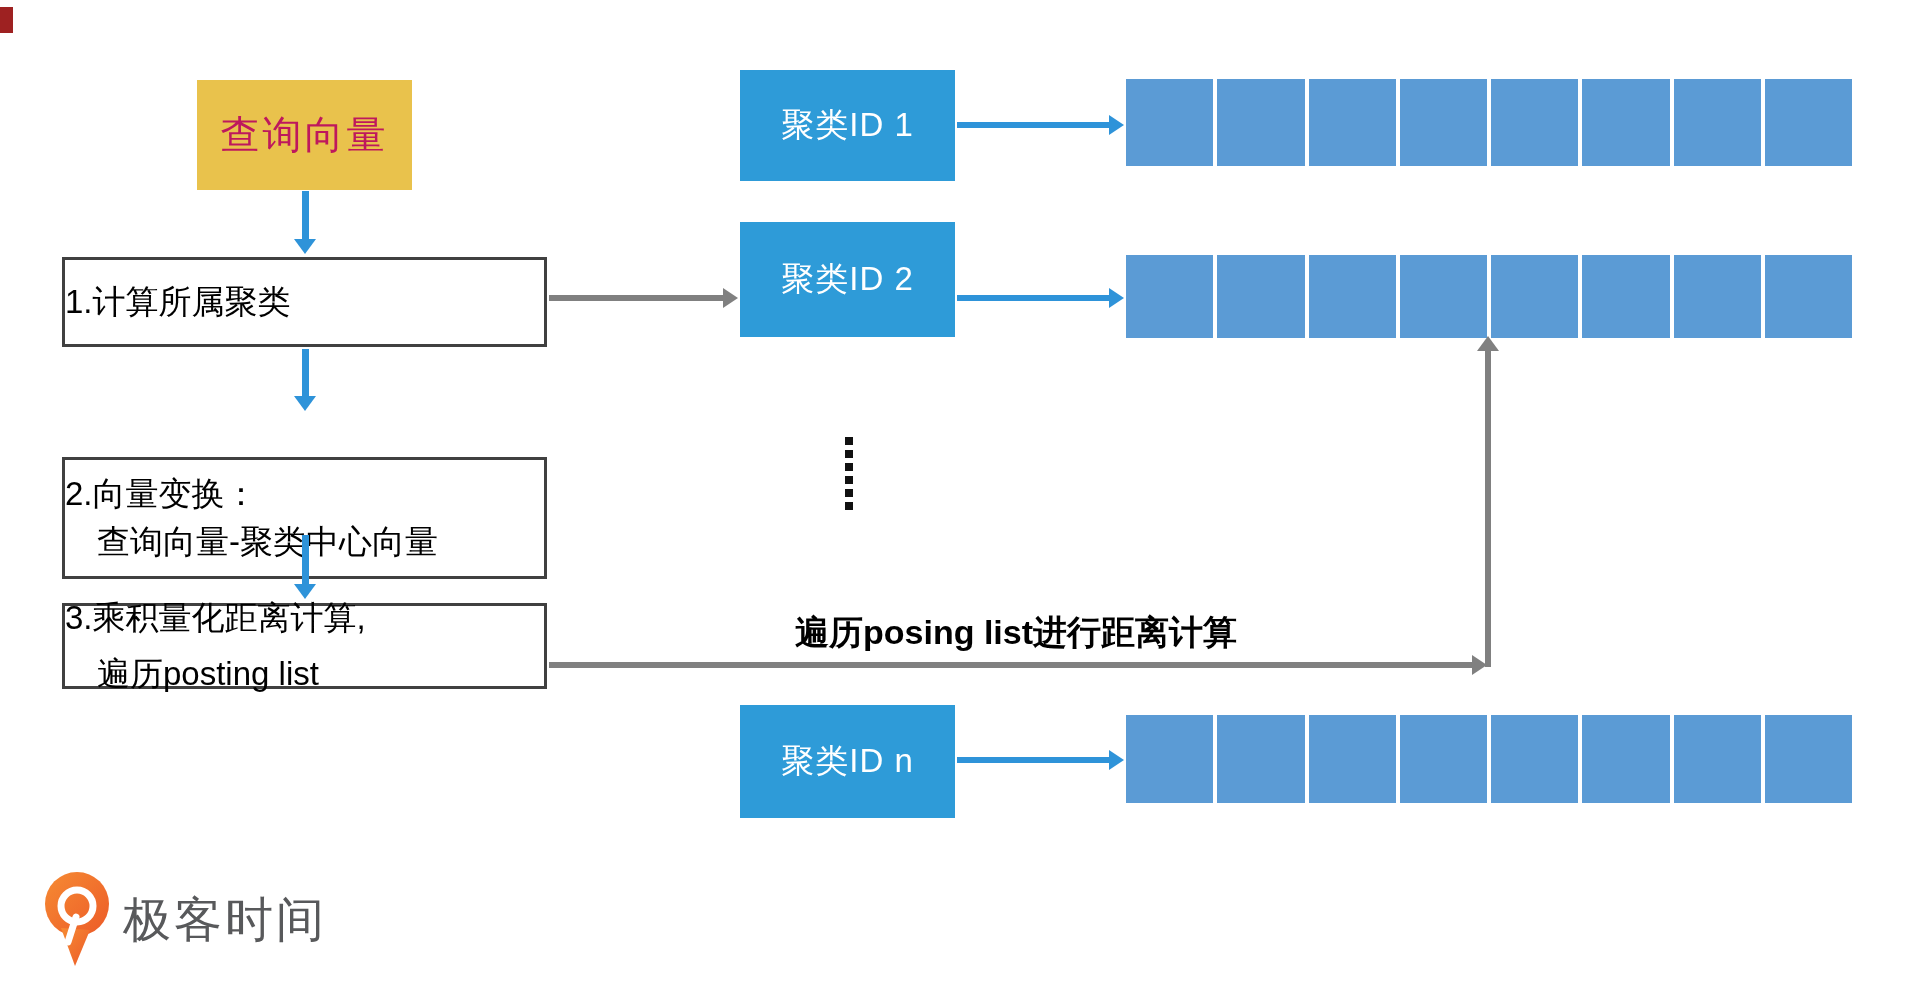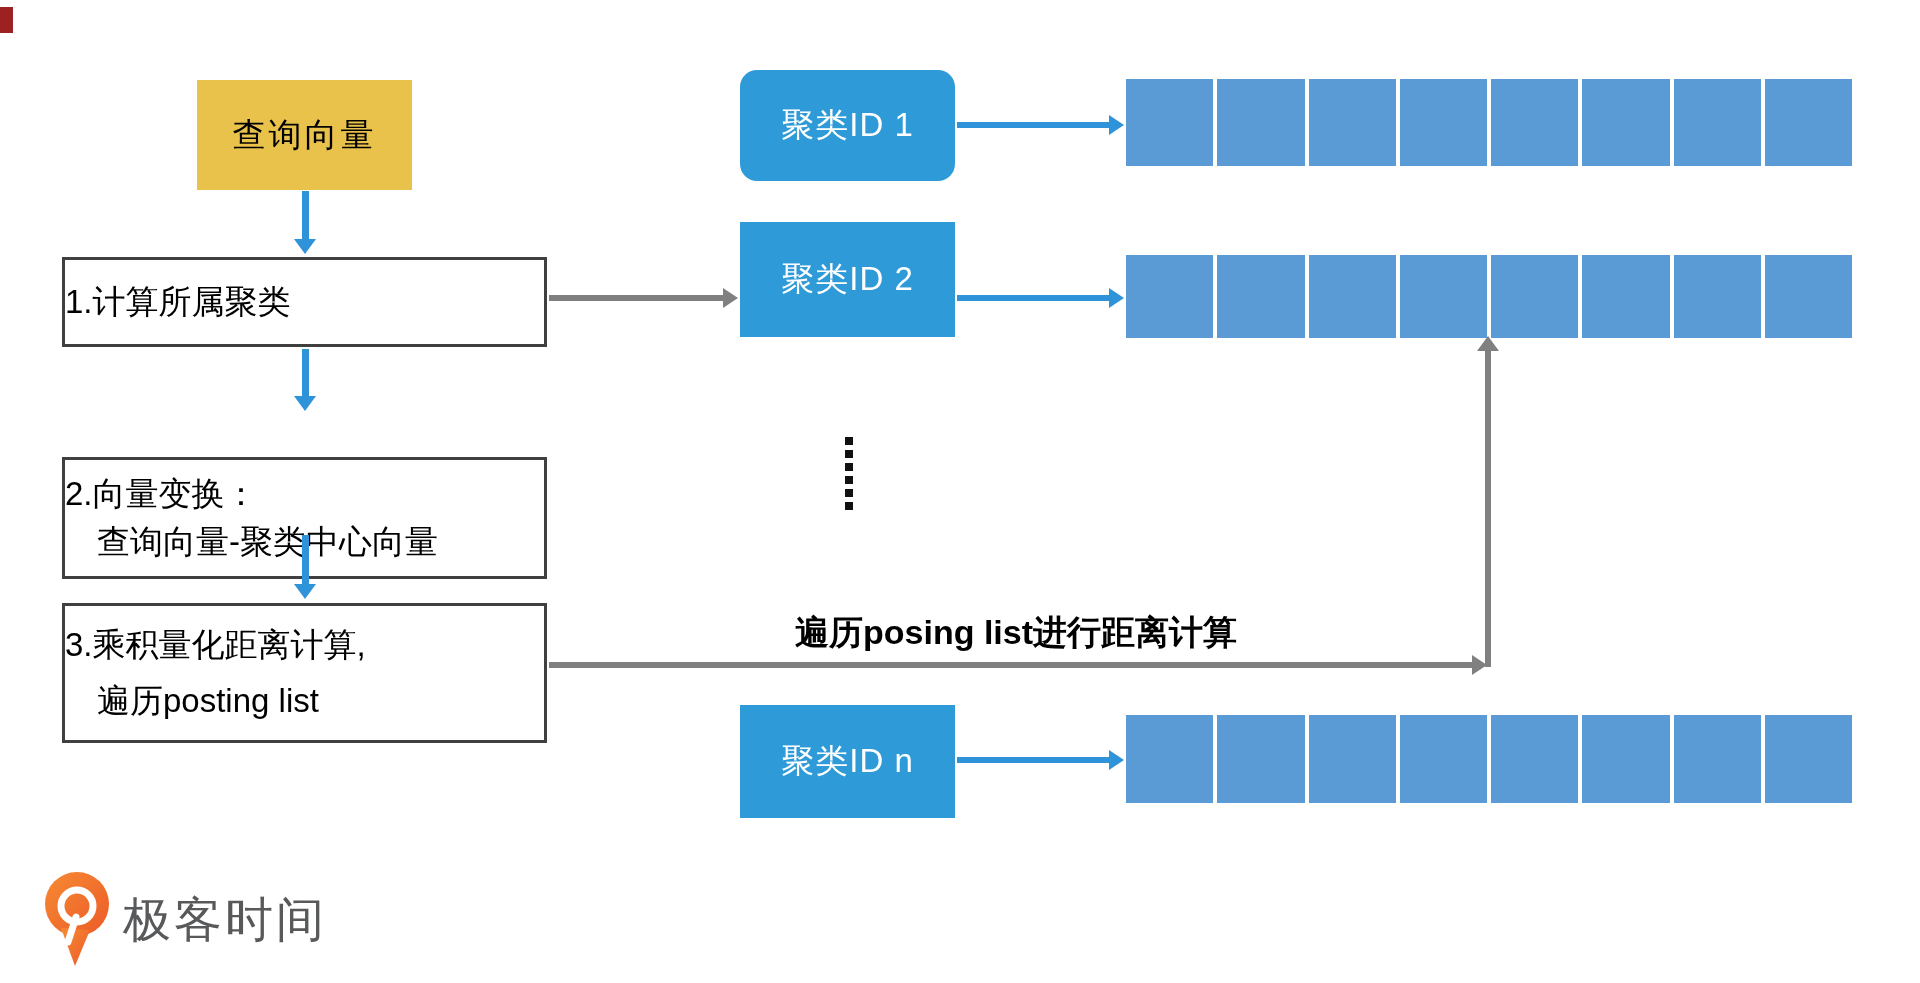--- a/index.html
+++ b/index.html
@@ -6,40 +6,40 @@
   body {
     width:1920px; height:983px; position:relative; background:#ffffff;
     font-family:"Liberation Sans","DejaVu Sans",sans-serif; overflow:hidden;
   }
 
   
   .abs { position:absolute; box-sizing:border-box; }
 
   .query-box {
     left:197px; top:80px; width:215px; height:110px;
-    background:#E9C24C; color:#000000; font-size:33px; letter-spacing:3px;
+    background:#E9C24C; color:#be185d; font-size:39px; letter-spacing:3px;
     display:flex; align-items:center; justify-content:center;
   }
 
   .step {
     left:62px; width:485px; background:#ffffff; border:3px solid #404040;
     color:#000000; font-size:33px; line-height:1.45;
     display:flex; flex-direction:column; justify-content:center;
   }
   .step .line2 { padding-left:32px; }
   .step .line2:empty { display:none; }
   #step1 { top:257px; height:90px; }
   #step2 { top:413px; height:122px;margin-top:44px; }
-  #step3 { top:603px; height:140px;gap:8px; }
+  #step3 { top:603px; height:86px;gap:8px; }
 
   .cluster-label {
     left:740px; width:215px; background:#2E9BD8; color:#ffffff; font-size:33px;
     display:flex; align-items:center; justify-content:center; letter-spacing:1px;
   }
-  #cluster1 { top:70px;  height:111px;border-radius:17px; }
+  #cluster1 { top:70px;  height:111px; }
   #cluster2 { top:222px; height:115px;justify-content:center; }
   #clustern { top:705px; height:113px; }
 
   .cells { left:1126px; width:726px; display:flex; gap:4px; }
   #row1 { top:79px;  height:87px; }
   #row2 { top:255px; height:83px; }
   #rown { top:715px; height:88px; }
   .cell { flex:1; background:#5B9BD5; }
 
   

